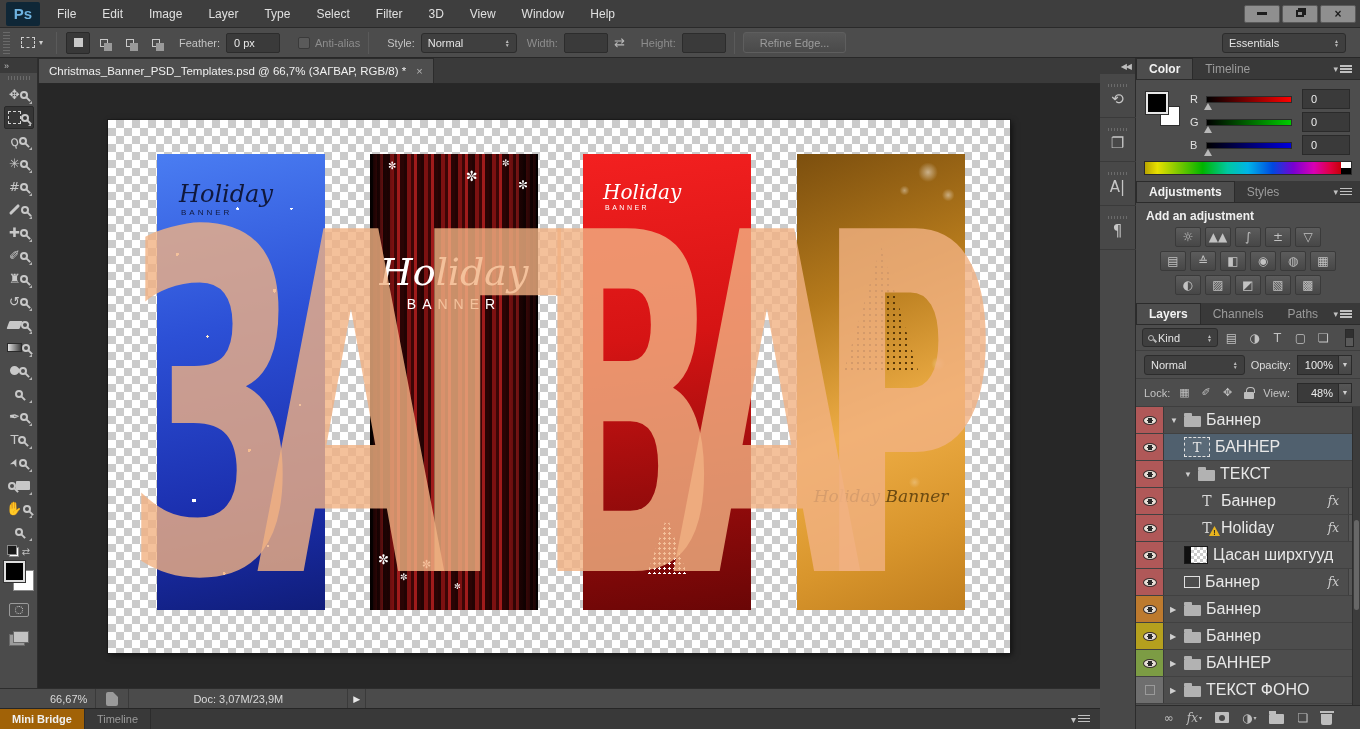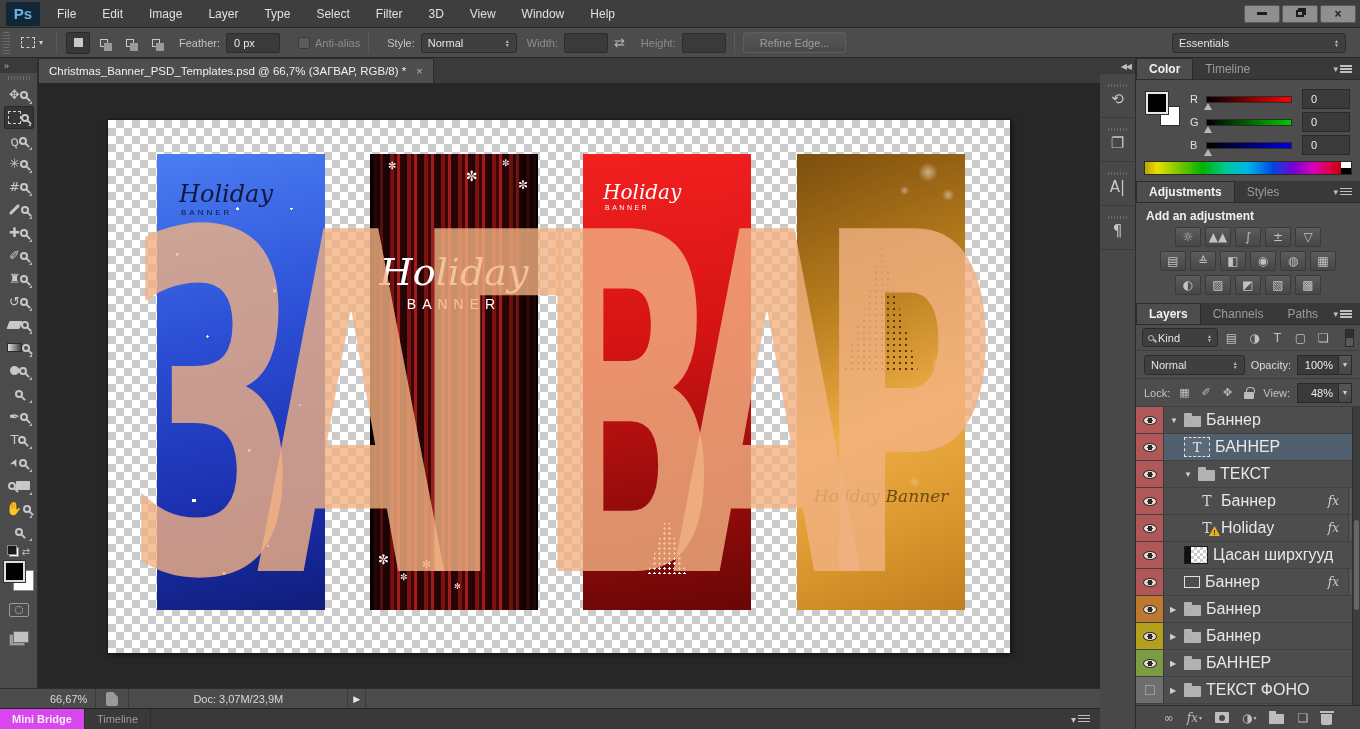--- a/index.html
+++ b/index.html
@@ -31,21 +31,21 @@
   .sq2::after{content:"";position:absolute;left:3px;top:3px;width:8px;height:8px;background:#9a9a9a;}
   .ob-label{margin:0 6px 0 10px;color:#c4c4c4;}
   .ob-field{width:54px;height:20px;background:#3a3a3a;border:1px solid #2c2c2c;border-radius:2px;color:#e8e8e8;display:flex;align-items:center;padding:0 7px;}
   .ob-field.small{width:44px;}
   .checkbox{width:12px;height:12px;background:#5a5a5a;border:1px solid #3a3a3a;border-radius:2px;margin-right:5px;}
   .dim{color:#8d8d8d;}
   .select{height:20px;background:#3f3f3f;border:1px solid #2c2c2c;border-radius:3px;display:flex;align-items:center;padding:0 6px;gap:6px;color:#e4e4e4;}
   .updown{display:flex;flex-direction:column;font-size:5px;line-height:4px;color:#bdbdbd;margin-left:auto;}
   .swap-icon{color:#b8b8b8;font-size:13px;margin:0 6px;}
   .refine-btn{height:21px;padding:0 16px;border:1px solid #5e5e5e;border-radius:3px;background:linear-gradient(#575757,#4a4a4a);color:#9c9c9c;display:flex;align-items:center;}
-  .workspace{margin-left:auto;margin-right:14px;width:174px;}
+  .workspace{margin-left:auto;margin-right:14px;width:124px;}
 
   
   .toolbar{position:absolute;left:0;top:58px;width:38px;bottom:41px;background:#4b4b4b;border-right:1px solid #2e2e2e;display:flex;flex-direction:column;align-items:center;}
   .tb-head{width:100%;height:15px;background:#3a3a3a;color:#bdbdbd;font-size:9px;display:flex;align-items:center;justify-content:flex-start;padding-left:4px;letter-spacing:1px;}
   .tb-grip{width:22px;height:4px;margin:3px 0;background:repeating-linear-gradient(90deg,#6b6b6b 0 1px,transparent 1px 3px);}
   .tool{width:30px;height:23px;display:flex;align-items:center;justify-content:center;color:#c8c8c8;font-size:13px;position:relative;border-radius:2px;font-family:"DejaVu Sans",sans-serif;}
   .tool::after{content:"";position:absolute;right:2px;bottom:2px;border-left:3px solid transparent;border-bottom:3px solid #b5b5b5;}
   .tool.rectangular-marquee-tool{background:#363636;border:1px solid #292929;}
   .tool .g{display:flex;align-items:center;justify-content:center;}
   .tool.lasso-tool .g{transform:rotate(-15deg);font-size:14px;}
@@ -118,21 +118,21 @@
 
   
   .statusbar{position:absolute;left:0;right:260px;bottom:21px;height:20px;background:#4b4b4b;border-top:1px solid #2d2d2d;display:flex;align-items:center;font-size:11px;color:#dadada;}
   .zoomfield{margin-left:42px;padding:0 8px;height:100%;display:flex;align-items:center;border-right:1px solid #3a3a3a;}
   .pageic{width:12px;height:14px;background:#9a9a9a;border-radius:2px;margin:0 10px;position:relative;}
   .pageic::after{content:"";position:absolute;right:0;top:0;border-top:5px solid #4b4b4b;border-left:5px solid transparent;}
   .docinfo{width:220px;text-align:center;border-left:1px solid #3a3a3a;border-right:1px solid #3a3a3a;height:100%;display:flex;align-items:center;justify-content:center;}
   .playbtn{width:18px;height:100%;display:flex;align-items:center;justify-content:center;color:#e8e8e8;font-size:9px;border-right:1px solid #3a3a3a;}
   .bottomtabs{position:absolute;left:0;right:260px;bottom:0;height:21px;background:#393939;display:flex;align-items:stretch;border-top:1px solid #262626;}
   .btab{padding:0 12px;display:flex;align-items:center;font-size:11px;color:#9a9a9a;border-right:1px solid #2c2c2c;}
-  .btab.active{background:#d946ef;color:#f0f0f0;font-weight:bold;}
+  .btab.active{background:#a16207;color:#f0f0f0;font-weight:bold;}
   .bmenu{margin-left:auto;margin-right:10px;display:flex;align-items:center;color:#c0c0c0;font-size:10px;gap:2px;}
   .bars{display:inline-block;width:12px;height:8px;background:repeating-linear-gradient(180deg,#c0c0c0 0 1.5px,transparent 1.5px 3px);}
 
   
   .dockstrip{position:absolute;left:1100px;top:58px;width:36px;bottom:0;background:#484848;border-right:1px solid #2c2c2c;display:flex;flex-direction:column;align-items:center;}
   .ds-head{width:100%;height:16px;background:#3a3a3a;color:#bdbdbd;font-size:8px;display:flex;align-items:center;justify-content:flex-end;padding-right:4px;letter-spacing:-1px;}
   .ds-btn{width:36px;height:44px;display:flex;flex-direction:column;align-items:center;justify-content:center;gap:3px;border-bottom:1px solid #3a3a3a;color:#c6c6c6;font-size:15px;font-family:"DejaVu Sans",sans-serif;}
   .ds-grip{width:20px;height:3px;background:repeating-linear-gradient(90deg,#6b6b6b 0 1px,transparent 1px 3px);}
 
   

